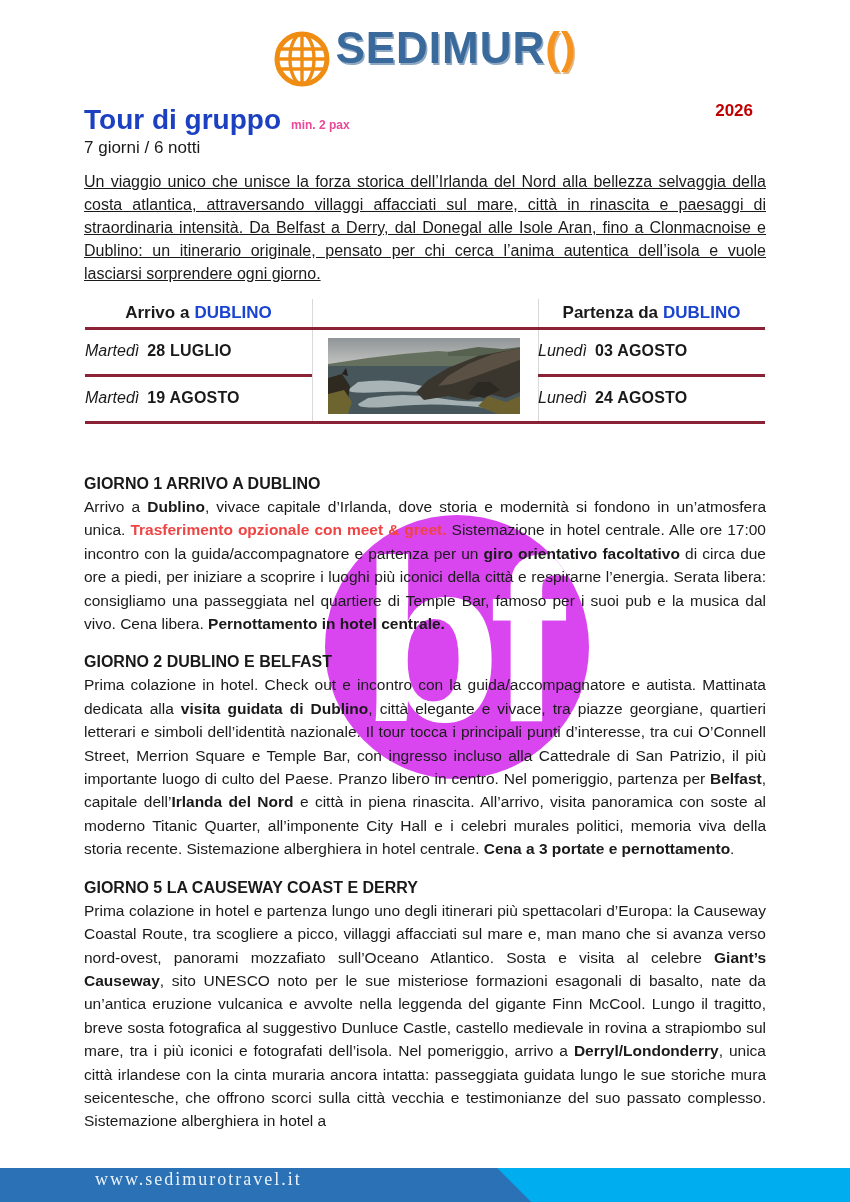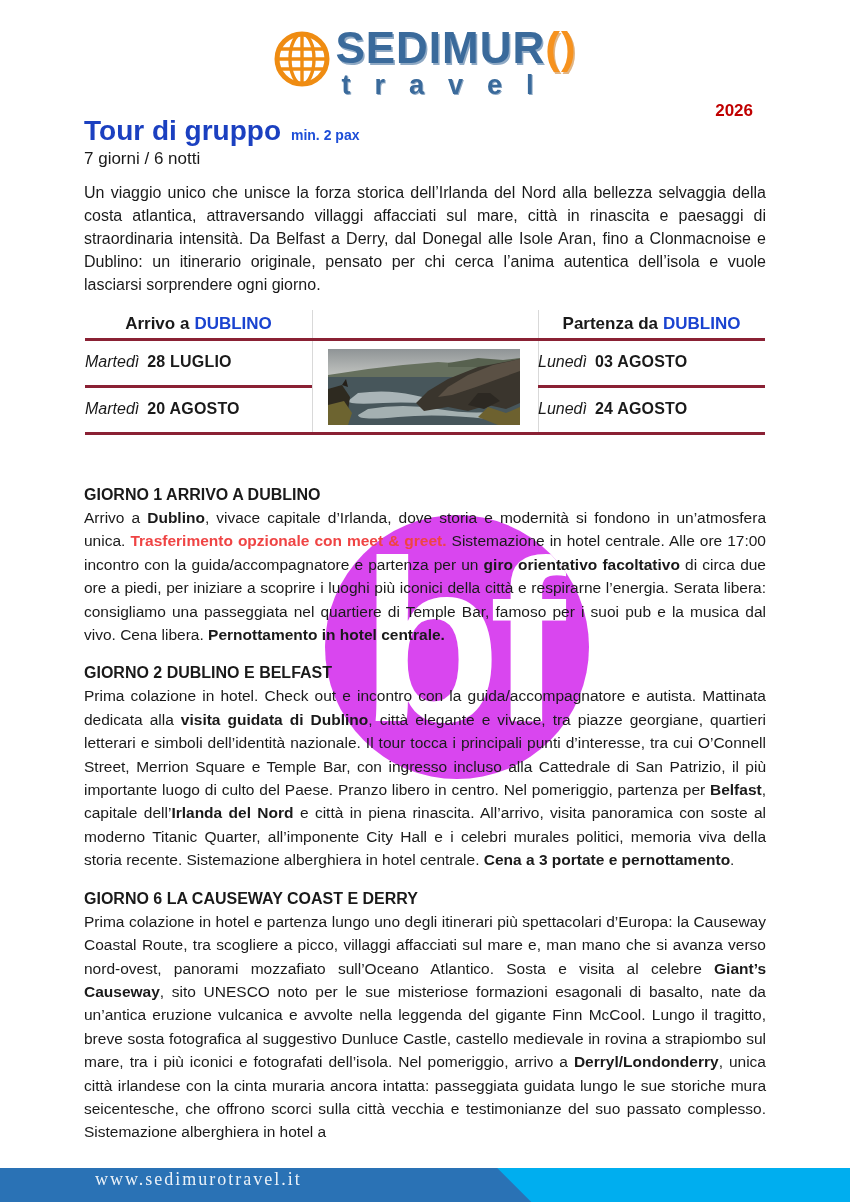--- a/index.html
+++ b/index.html
@@ -31,36 +31,36 @@
   }
 
   .year{
     position:absolute;top:101px;right:97px;
     color:#c00000;font-size:17px;font-weight:bold;
   }
 
   
   .meta{margin:16px 84px 0 84px;}
   .tour-type{color:#1b40c0;font-size:28px;font-weight:bold;display:inline-block;}
-  .min-pax{color:#1d4ed8;font-size:14px;font-weight:bold;margin-left:10px;}
+  .min-pax{color:#ec4899;font-size:12px;font-weight:bold;margin-left:10px;}
   .duration{font-size:17px;margin-top:2px;}
 
   
   .title-banner{margin:34px auto 0 auto;width:690px;text-align:center;}
   .title-banner text{
     font-family:"Liberation Sans",sans-serif;
     font-weight:bold;font-size:48px;
     fill:#2aa9e0;stroke:#000000;stroke-width:2.4px;
     paint-order:stroke fill;
   }
 
   
   .intro{
     margin:12px 84px 13px 84px;
-    font-size:16px;line-height:23px;text-align:justify;
+    font-size:16px;line-height:23px;text-align:justify;text-decoration:underline;
   }
 
   
   .schedule{position:relative;margin:14px 0 0 85px;width:680px;height:125px;}
   .sched-col{position:absolute;top:0;height:100%;}
   .col-left{left:0;width:227px;}
   .col-right{right:0;width:227px;}
   .col-sep{position:absolute;top:0;bottom:0;width:1px;background:#d9d9d9;}
   .sep-1{left:227px;} .sep-2{left:453px;}
   .sched-hdr{
@@ -139,21 +139,20 @@
           <ellipse cx="29" cy="29" rx="12" ry="25" fill="none" stroke="#ef8c12" stroke-width="3.4"></ellipse>
           <line x1="29" y1="4" x2="29" y2="54" stroke="#ef8c12" stroke-width="3.4"></line>
           <line x1="5" y1="19" x2="53" y2="19" stroke="#ef8c12" stroke-width="3.4"></line>
           <line x1="4" y1="29" x2="54" y2="29" stroke="#ef8c12" stroke-width="3.4"></line>
           <line x1="5" y1="39" x2="53" y2="39" stroke="#ef8c12" stroke-width="3.4"></line>
         </svg>
         <div class="logo-text">
           <div class="brand-line">
             <span>SEDIMUR</span><span class="orange">()</span>
           </div>
-          <div class="brand-sub">travel</div>
         </div>
       </div>
     </div>
 
     <div class="year">2026</div>
 
     <div class="meta">
       <span class="tour-type">Tour di gruppo</span><span class="min-pax">min. 2 pax</span>
       <div class="duration">7 giorni / 6 notti</div>
     </div>
@@ -169,21 +168,21 @@
         <div class="sched-hdr">
           <span>Arrivo a</span>
           <span class="blue">DUBLINO</span>
         </div>
         <div class="sched-cell">
           <span class="day-name">Martedì</span>
           <span class="day-date">28 LUGLIO</span>
         </div>
         <div class="sched-cell">
           <span class="day-name">Martedì</span>
-          <span class="day-date">20 AGOSTO</span>
+          <span class="day-date">19 AGOSTO</span>
         </div>
       </div>
 
       <div class="sched-col col-right">
         <div class="sched-hdr">
           <span>Partenza da</span>
           <span class="blue">DUBLINO</span>
         </div>
         <div class="sched-cell">
           <span class="day-name">Lunedì</span>
@@ -226,21 +225,21 @@
     <div class="days">
       <div class="day-section">
         <div class="day-heading">GIORNO 1 ARRIVO A DUBLINO</div>
         <div class="day-body"><span>Arrivo a </span><span class="b">Dublino</span><span>, vivace capitale d’Irlanda, dove storia e modernità si fondono in un’atmosfera unica.  </span><span class="b navy">Trasferimento opzionale con meet &amp; greet.</span><span> Sistemazione in hotel centrale. Alle ore 17:00 incontro con la guida/accompagnatore e partenza per un </span><span class="b">giro orientativo facoltativo</span><span> di circa due ore a piedi, per iniziare a scoprire i luoghi più iconici della città e respirarne l’energia. Serata libera: consigliamo una passeggiata nel quartiere di Temple Bar, famoso per i suoi pub e la musica dal vivo. Cena libera. </span><span class="b">Pernottamento in hotel centrale.</span></div>
       </div>
       <div class="day-section">
         <div class="day-heading">GIORNO 2 DUBLINO E BELFAST</div>
         <div class="day-body"><span>Prima colazione in hotel. Check out e incontro con la guida/accompagnatore e autista. Mattinata dedicata alla </span><span class="b">visita guidata di Dublino</span><span>, città elegante e vivace, tra piazze georgiane, quartieri letterari e simboli dell’identità nazionale. Il tour tocca i principali punti d’interesse, tra cui O’Connell Street, Merrion Square e Temple Bar, con ingresso incluso alla Cattedrale di San Patrizio, il più importante luogo di culto del Paese. Pranzo libero in centro. Nel pomeriggio, partenza per </span><span class="b">Belfast</span><span>, capitale dell’</span><span class="b">Irlanda del Nord</span><span> e città in piena rinascita. All’arrivo, visita panoramica con soste al moderno Titanic Quarter, all’imponente City Hall e i celebri murales politici, memoria viva della storia recente. Sistemazione alberghiera in hotel centrale. </span><span class="b">Cena a 3 portate e pernottamento</span><span>.</span></div>
       </div>
       <div class="day-section">
-        <div class="day-heading">GIORNO 6 LA CAUSEWAY COAST E DERRY</div>
+        <div class="day-heading">GIORNO 5 LA CAUSEWAY COAST E DERRY</div>
         <div class="day-body"><span>Prima colazione in hotel e partenza lungo uno degli itinerari più spettacolari d’Europa: la Causeway Coastal Route, tra scogliere a picco, villaggi affacciati sul mare e, man mano che si avanza verso nord-ovest, panorami mozzafiato sull’Oceano Atlantico. Sosta e visita al celebre </span><span class="b">Giant’s Causeway</span><span>, sito UNESCO noto per le sue misteriose formazioni esagonali di basalto, nate da un’antica eruzione vulcanica e avvolte nella leggenda del gigante Finn McCool. Lungo il tragitto, breve sosta fotografica al suggestivo Dunluce Castle, castello medievale in rovina a strapiombo sul mare, tra i più iconici e fotografati dell’isola. Nel pomeriggio, arrivo a </span><span class="b">Derryl/Londonderry</span><span>, unica città irlandese con la cinta muraria ancora intatta: passeggiata guidata lungo le sue storiche mura seicentesche, che offrono scorci sulla città vecchia e testimonianze del suo passato complesso. Sistemazione alberghiera in hotel a </span></div>
       </div>
     </div>
 
   </div>
 
   <div class="footer">
     <div class="footer-dark"></div>
     <div class="footer-url">www.sedimurotravel.it</div>
   </div>

